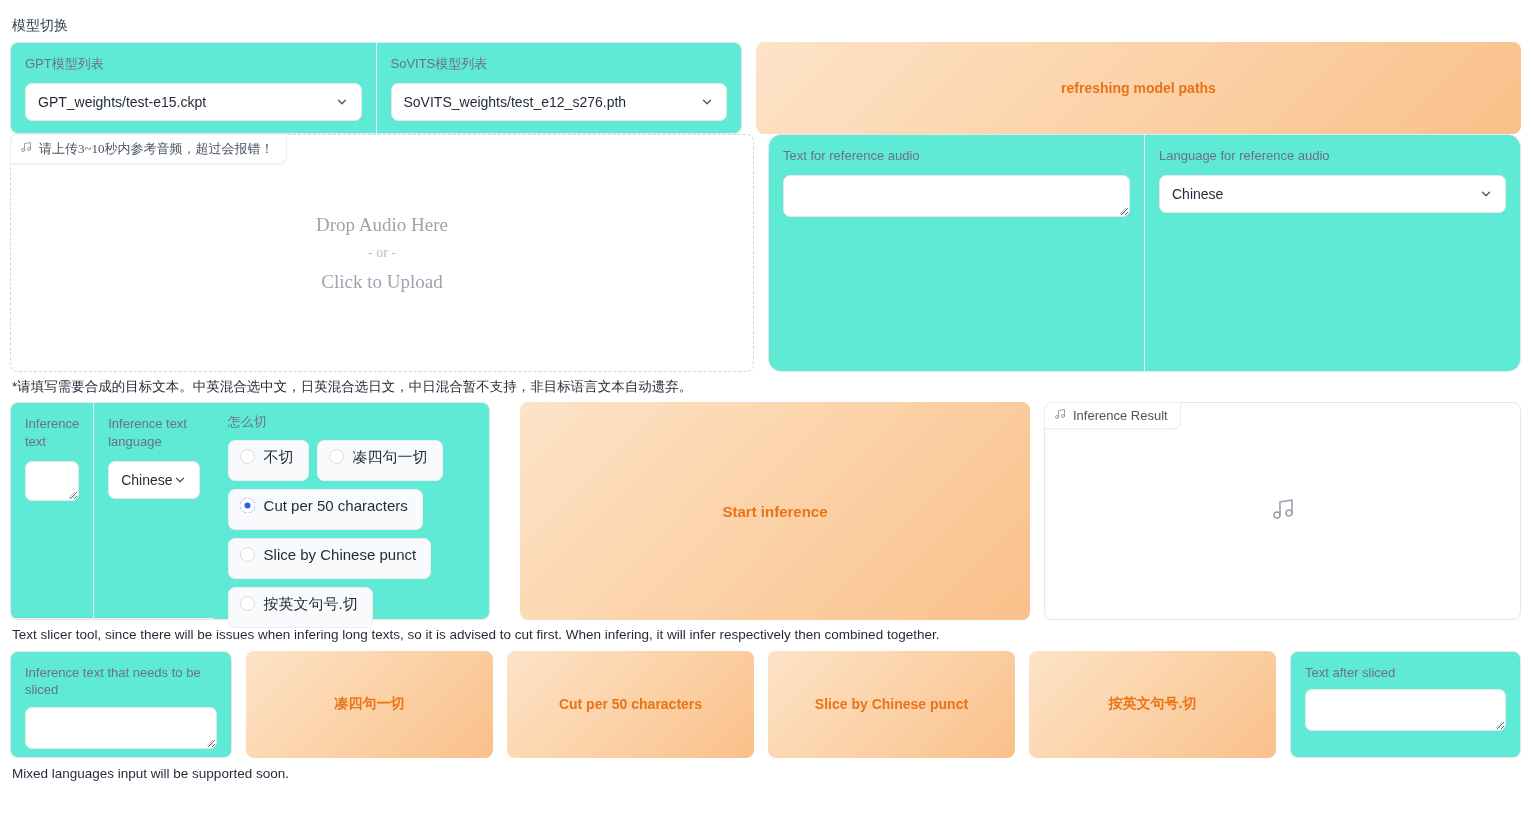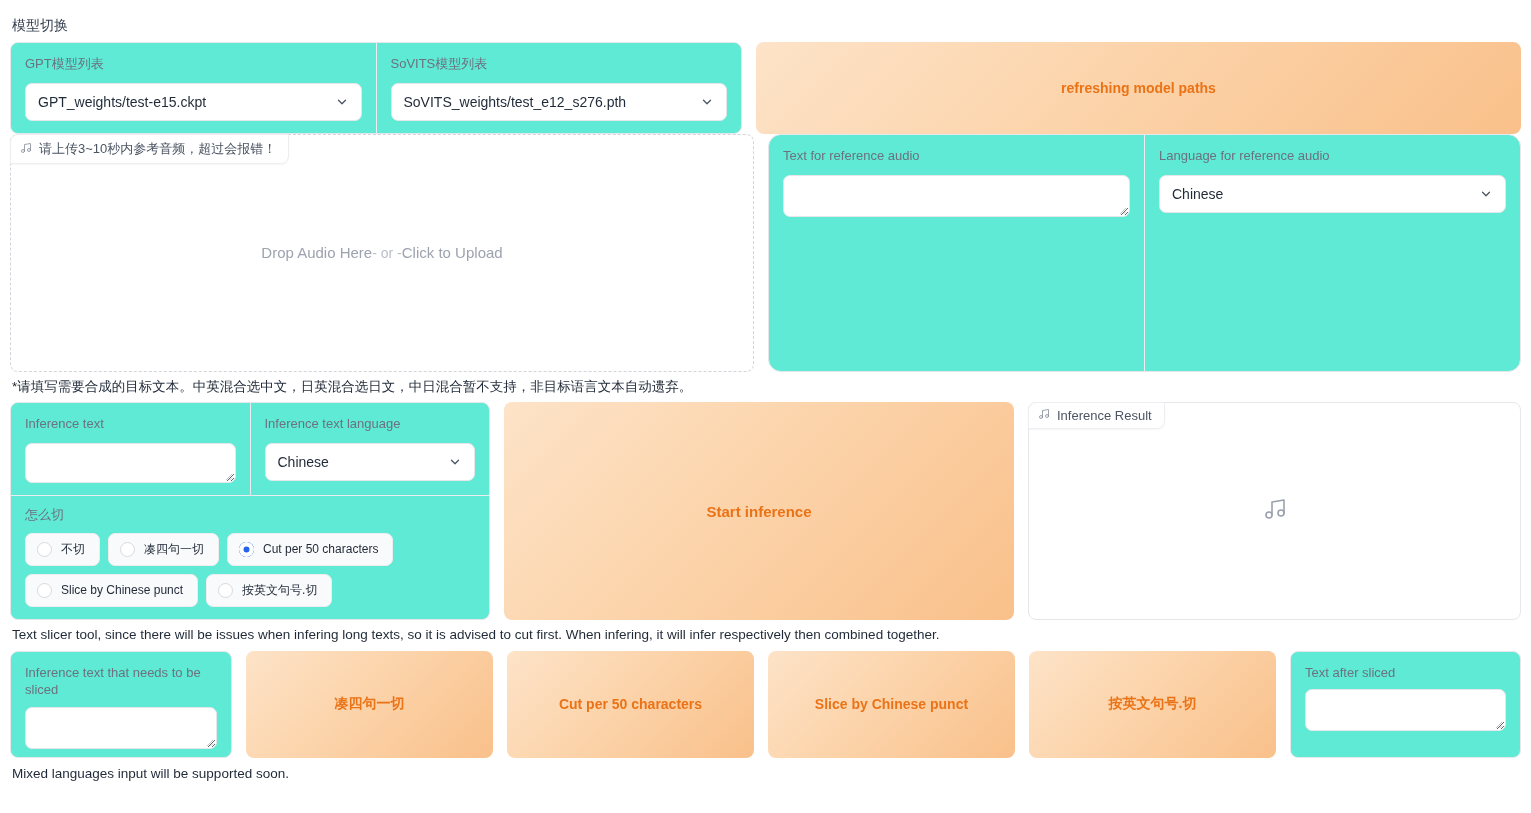--- a/index.html
+++ b/index.html
@@ -102,54 +102,55 @@
     padding: 4px;
   }
 
   
   .dropzone {
     border: 1px dashed #d1d5db;
     border-radius: 8px;
     background: #fff;
     position: relative;
     display: flex;
-    flex-direction: row;
+    flex-direction: column;
     align-items: center;
     justify-content: center;
     height: 100%;
+    font-family: Liberation Serif, serif;
   }
   .chip {
     position: absolute;
     top: -1px; left: -1px;
     background: #fff;
     border: 1px solid #eceef1;
     border-top-left-radius: 8px;
     border-bottom-right-radius: 8px;
     padding: 5px 12px 5px 9px;
     font-size: 13px;
     color: #4b5563;
     display: flex;
     align-items: center;
     gap: 7px;
     box-shadow: 0 1px 2px rgba(0,0,0,.04);
   }
-  .dz-text { color: #9ca3af; font-size: 15px; line-height: 1.65; }
+  .dz-text { color: #9ca3af; font-size: 19px; line-height: 1.65; }
   .dz-or { color: #b9bec7; font-size: 14px; line-height: 1.9; }
 
   
   .radio-group { display: flex; flex-wrap: wrap; gap: 8px; }
   .pill {
     display: flex;
     align-items: center;
     gap: 9px;
     background: #f9fafb;
     border: 1px solid #ededf0;
     border-radius: 7px;
-    padding: 8px 14px 8px 11px;
-    font-size: 12px;
+    padding: 8px 14px 16px 11px;
+    font-size: 15px;
     color: #1f2937;
     cursor: pointer;
     line-height: 1;
   }
   .radio-dot {
     width: 15px; height: 15px;
     border-radius: 50%;
     border: 1.5px solid #d7dae0;
     background: #fff;
     flex: 0 0 auto;
@@ -255,21 +256,21 @@
           </span>
         </div>
       </div>
     </div>
   </div>
 
   <div class="hint-line">*请填写需要合成的目标文本。中英混合选中文，日英混合选日文，中日混合暂不支持，非目标语言文本自动遗弃。</div>
 
   <div class="row">
 
-    <div class="panel" style="width:480px; height:218px; display:flex; flex-direction:column;">
+    <div class="panel" style="width:480px; height:218px; display:flex; flex-direction:row;">
       <div class="panel-split" style="border-bottom:1px solid #ececf0;">
         <div class="panel-cell" style="padding-bottom:12px;">
           <div class="field-label">Inference text</div>
           <div class="ta-wrap">
             <textarea class="ta" rows="2" style="height: 40px;"></textarea>
             <svg class="resize-grip" viewBox="0 0 10 10">
                 <path d="M9 3 L3 9 M9 6.5 L6.5 9" stroke="#b9bec7" stroke-width="0.9" fill="none"></path>
               </svg>
           </div>
         </div>
@@ -306,21 +307,21 @@
             <span>Slice by Chinese punct</span>
           </div>
           <div class="pill">
             <span class="radio-dot"></span>
             <span>按英文句号.切</span>
           </div>
         </div>
       </div>
     </div>
 
-    <button class="btn-orange" style="width:510px; height:218px; font-size:15px;">Start inference</button>
+    <button class="btn-orange" style="width:510px; height:218px; font-size:15px;margin-left:16px;">Start inference</button>
 
     <div class="result-panel" style="flex:1; height:218px;">
       <div class="chip">
         <span>
           <svg width="12" height="12" viewBox="0 0 24 24" fill="none" stroke="#8b929c" stroke-width="1.7" stroke-linecap="round" stroke-linejoin="round">
               <path d="M9 18V5l12-2v13"></path>
               <circle cx="6" cy="18" r="3"></circle>
               <circle cx="18" cy="16" r="3"></circle>
             </svg>
         </span>

